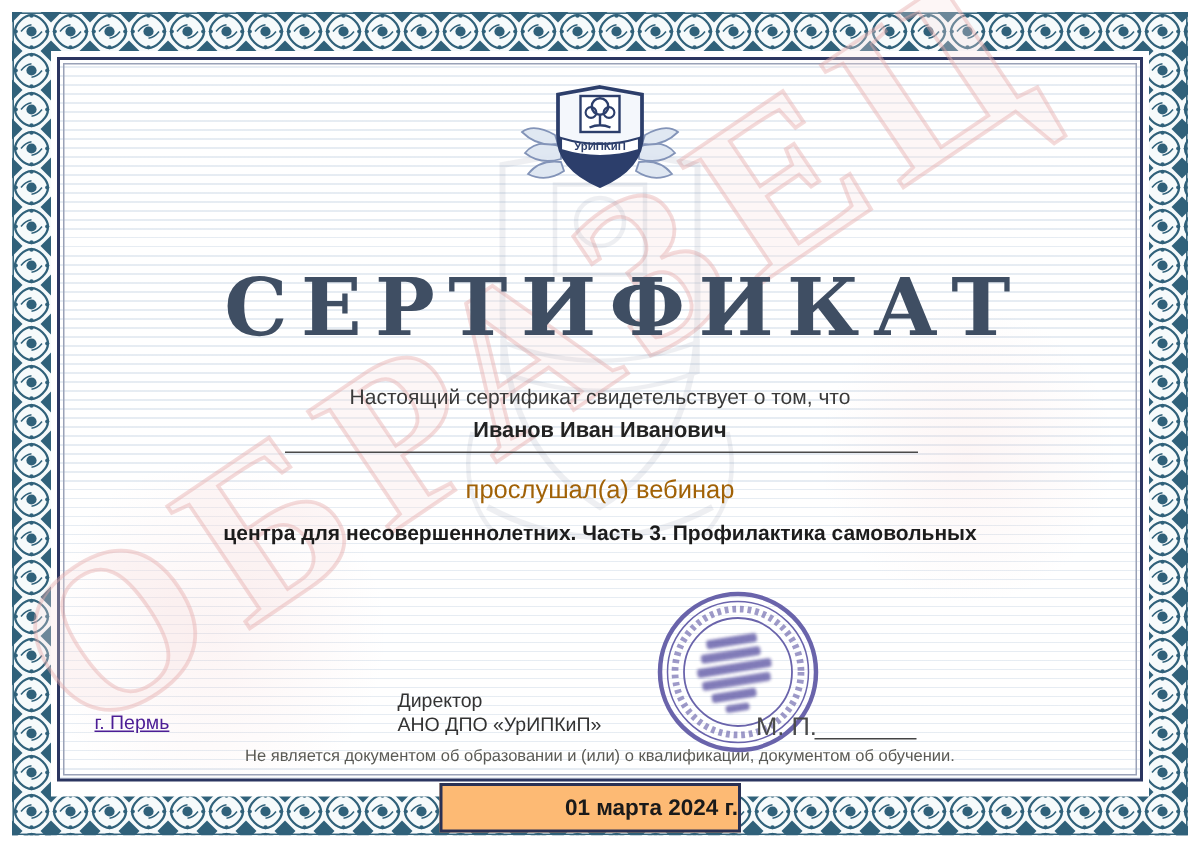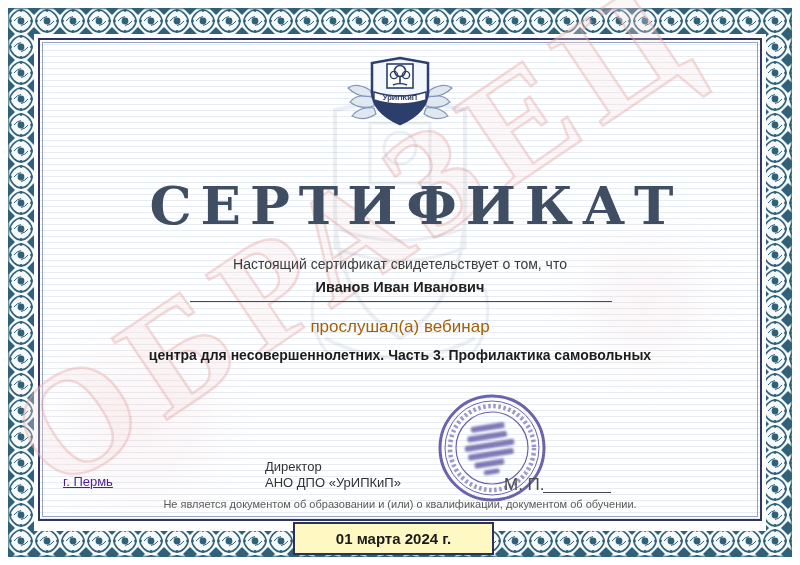--- a/index.html
+++ b/index.html
@@ -89,24 +89,24 @@
 
   .director{left:265px;top:459px;font-size:13px;line-height:16px;color:#333;}
   .city{left:63px;top:474px;font-size:13px;color:#4c1d95;text-decoration:underline;}
   .seal-label{left:504px;top:475px;font-size:17px;color:#4a4a4a;}
   .sig-line{left:543px;top:492px;width:68px;border-top:1.2px solid #444;}
 
   .disclaimer{top:498px;font-size:11px;color:#5a5a55;}
 
   .date-box{
     left:293px;top:522px;width:201px;height:33px;
-    background:#fef9c3;
+    background:#fdba74;
     border:2px solid #2a3154;
     box-sizing:border-box;
-    text-align:center;
+    text-align:right;
     line-height:29px;
     font-size:15px;
     font-weight:bold;
     color:#1a1a1a;
   }
 </style>
 </head>
 <body>
 
 <div class="cert">

